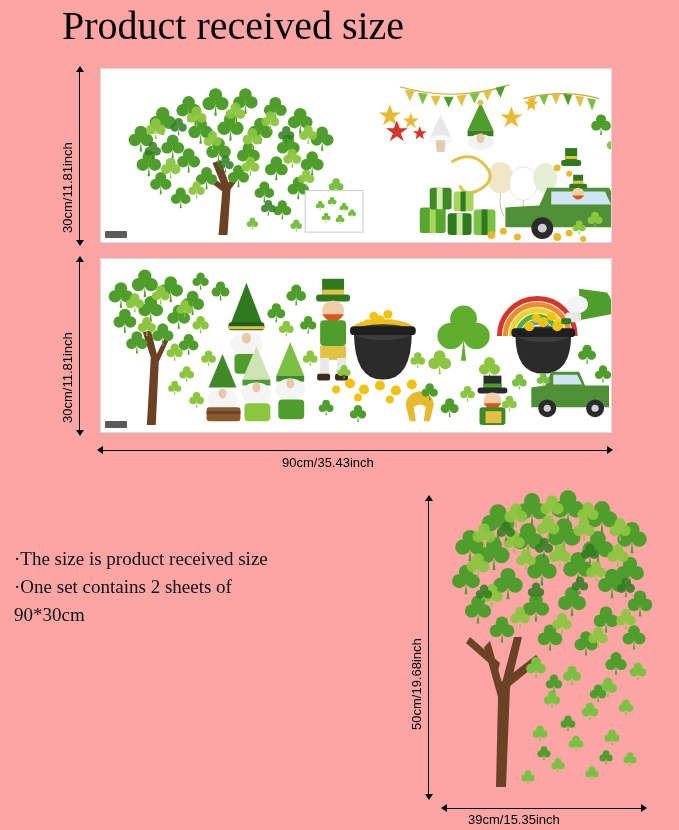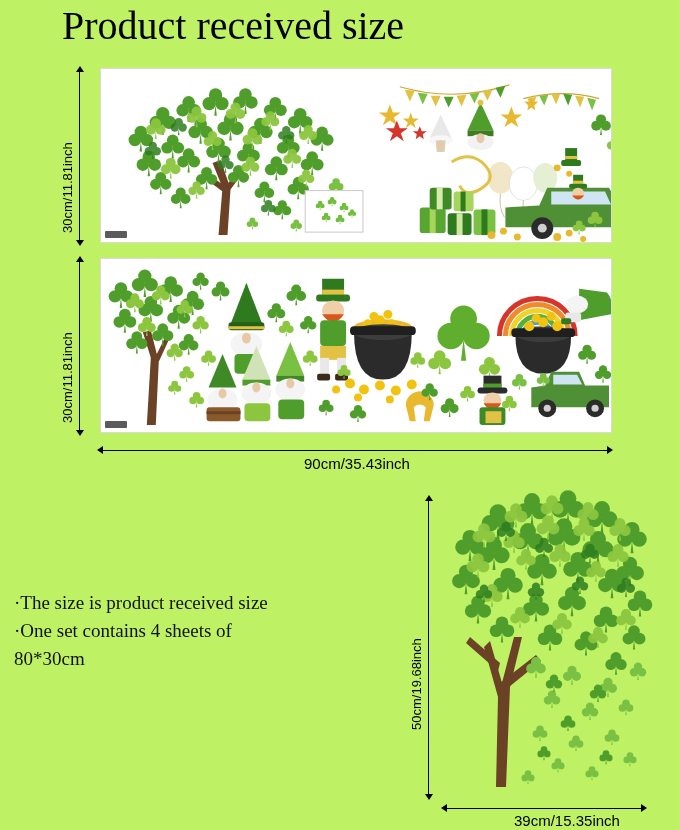--- a/index.html
+++ b/index.html
@@ -3,21 +3,21 @@
 <meta charset="utf-8">
 <style>
   * { box-sizing: border-box; }
   html, body {
     margin: 0; padding: 0;
     width: 679px; height: 830px;
     background: #ffffff;
     font-family: "Liberation Sans", sans-serif;
     overflow: hidden;
   }
-  .page { position: relative; width: 679px; height: 830px; background:#bef264; }
+  .page { position: relative; width: 679px; height: 830px; background:#fca5a5; }
 
   
   .title {
     position: absolute;
     left: 62px; top: 2px;
     font-size: 40px;
     font-family: "Liberation Serif", serif;
     color: #000;
     letter-spacing: 0px;
     white-space: nowrap;
@@ -65,37 +65,35 @@
     position: absolute;
     writing-mode: vertical-rl;
     transform: rotate(180deg);
     font-size: 13px;
     color: #000;
     font-family: "Liberation Sans", sans-serif;
     white-space: nowrap;
   }
   .hlabel {
     position: absolute;
-    font-size: 15px;
+    font-size: 13px;
     color: #000;
     font-family: "Liberation Sans", sans-serif;
     white-space: nowrap;
-    margin-left: 22px;
   }
 
   
   .bullets {
     position: absolute;
     left: 14px; top: 545px;
     width: 390px;
     font-size: 19px;
     line-height: 28px;
     color: #111;
     font-family: "Liberation Serif", serif;
-    margin-top: 44px;
   }
   .bullets div { white-space: pre-wrap; }
 
   
   #treepanel {
     position: absolute;
     left: 440px; top: 487px;
     width: 230px; height: 310px;
   }
 
@@ -536,22 +534,22 @@
   <div class="arrow-down" style="left:76px; top:430px;"></div>
   <div class="vlabel" style="left:60px; top:273px; height:150px;">30cm/11.81inch</div>
 
   <div class="hline" style="left:102px; top:450px; width:508px;"></div>
   <div class="arrow-left" style="left:97px; top:446px;"></div>
   <div class="arrow-right" style="left:607px; top:446px;"></div>
   <div class="hlabel" style="left:282px; top:455px;">90cm/35.43inch</div>
 
   <div class="bullets">
     <div>·The size is product received size</div>
-    <div>·One set contains 4 sheets of</div>
-    <div>80*30cm</div>
+    <div>·One set contains 2 sheets of</div>
+    <div>90*30cm</div>
   </div>
 
   <div id="treepanel">
     <svg class="svgfull" viewBox="0 0 230 310" preserveAspectRatio="none">
       <defs>
         <g id="clov3">
           <circle cx="0" cy="-4.2" r="4.2"></circle>
           <circle cx="4.0" cy="1.2" r="4.2"></circle>
           <circle cx="-4.0" cy="1.2" r="4.2"></circle>
           <path d="M0 2 L0.8 9 L-0.8 9 Z"></path>
@@ -647,15 +645,15 @@
   </div>
 
   <div class="vline" style="left:428px; top:500px; height:296px;"></div>
   <div class="arrow-up" style="left:425px; top:495px;"></div>
   <div class="arrow-down" style="left:425px; top:794px;"></div>
   <div class="vlabel" style="left:409px; top:570px; height:160px;">50cm/19.68inch</div>
 
   <div class="hline" style="left:446px; top:808px; width:198px;"></div>
   <div class="arrow-left" style="left:441px; top:804px;"></div>
   <div class="arrow-right" style="left:641px; top:804px;"></div>
-  <div class="hlabel" style="left:492px; top:812px;">39cm/15.35inch</div>
+  <div class="hlabel" style="left:468px; top:812px;">39cm/15.35inch</div>
 
 </div>
 
 </body></html>

